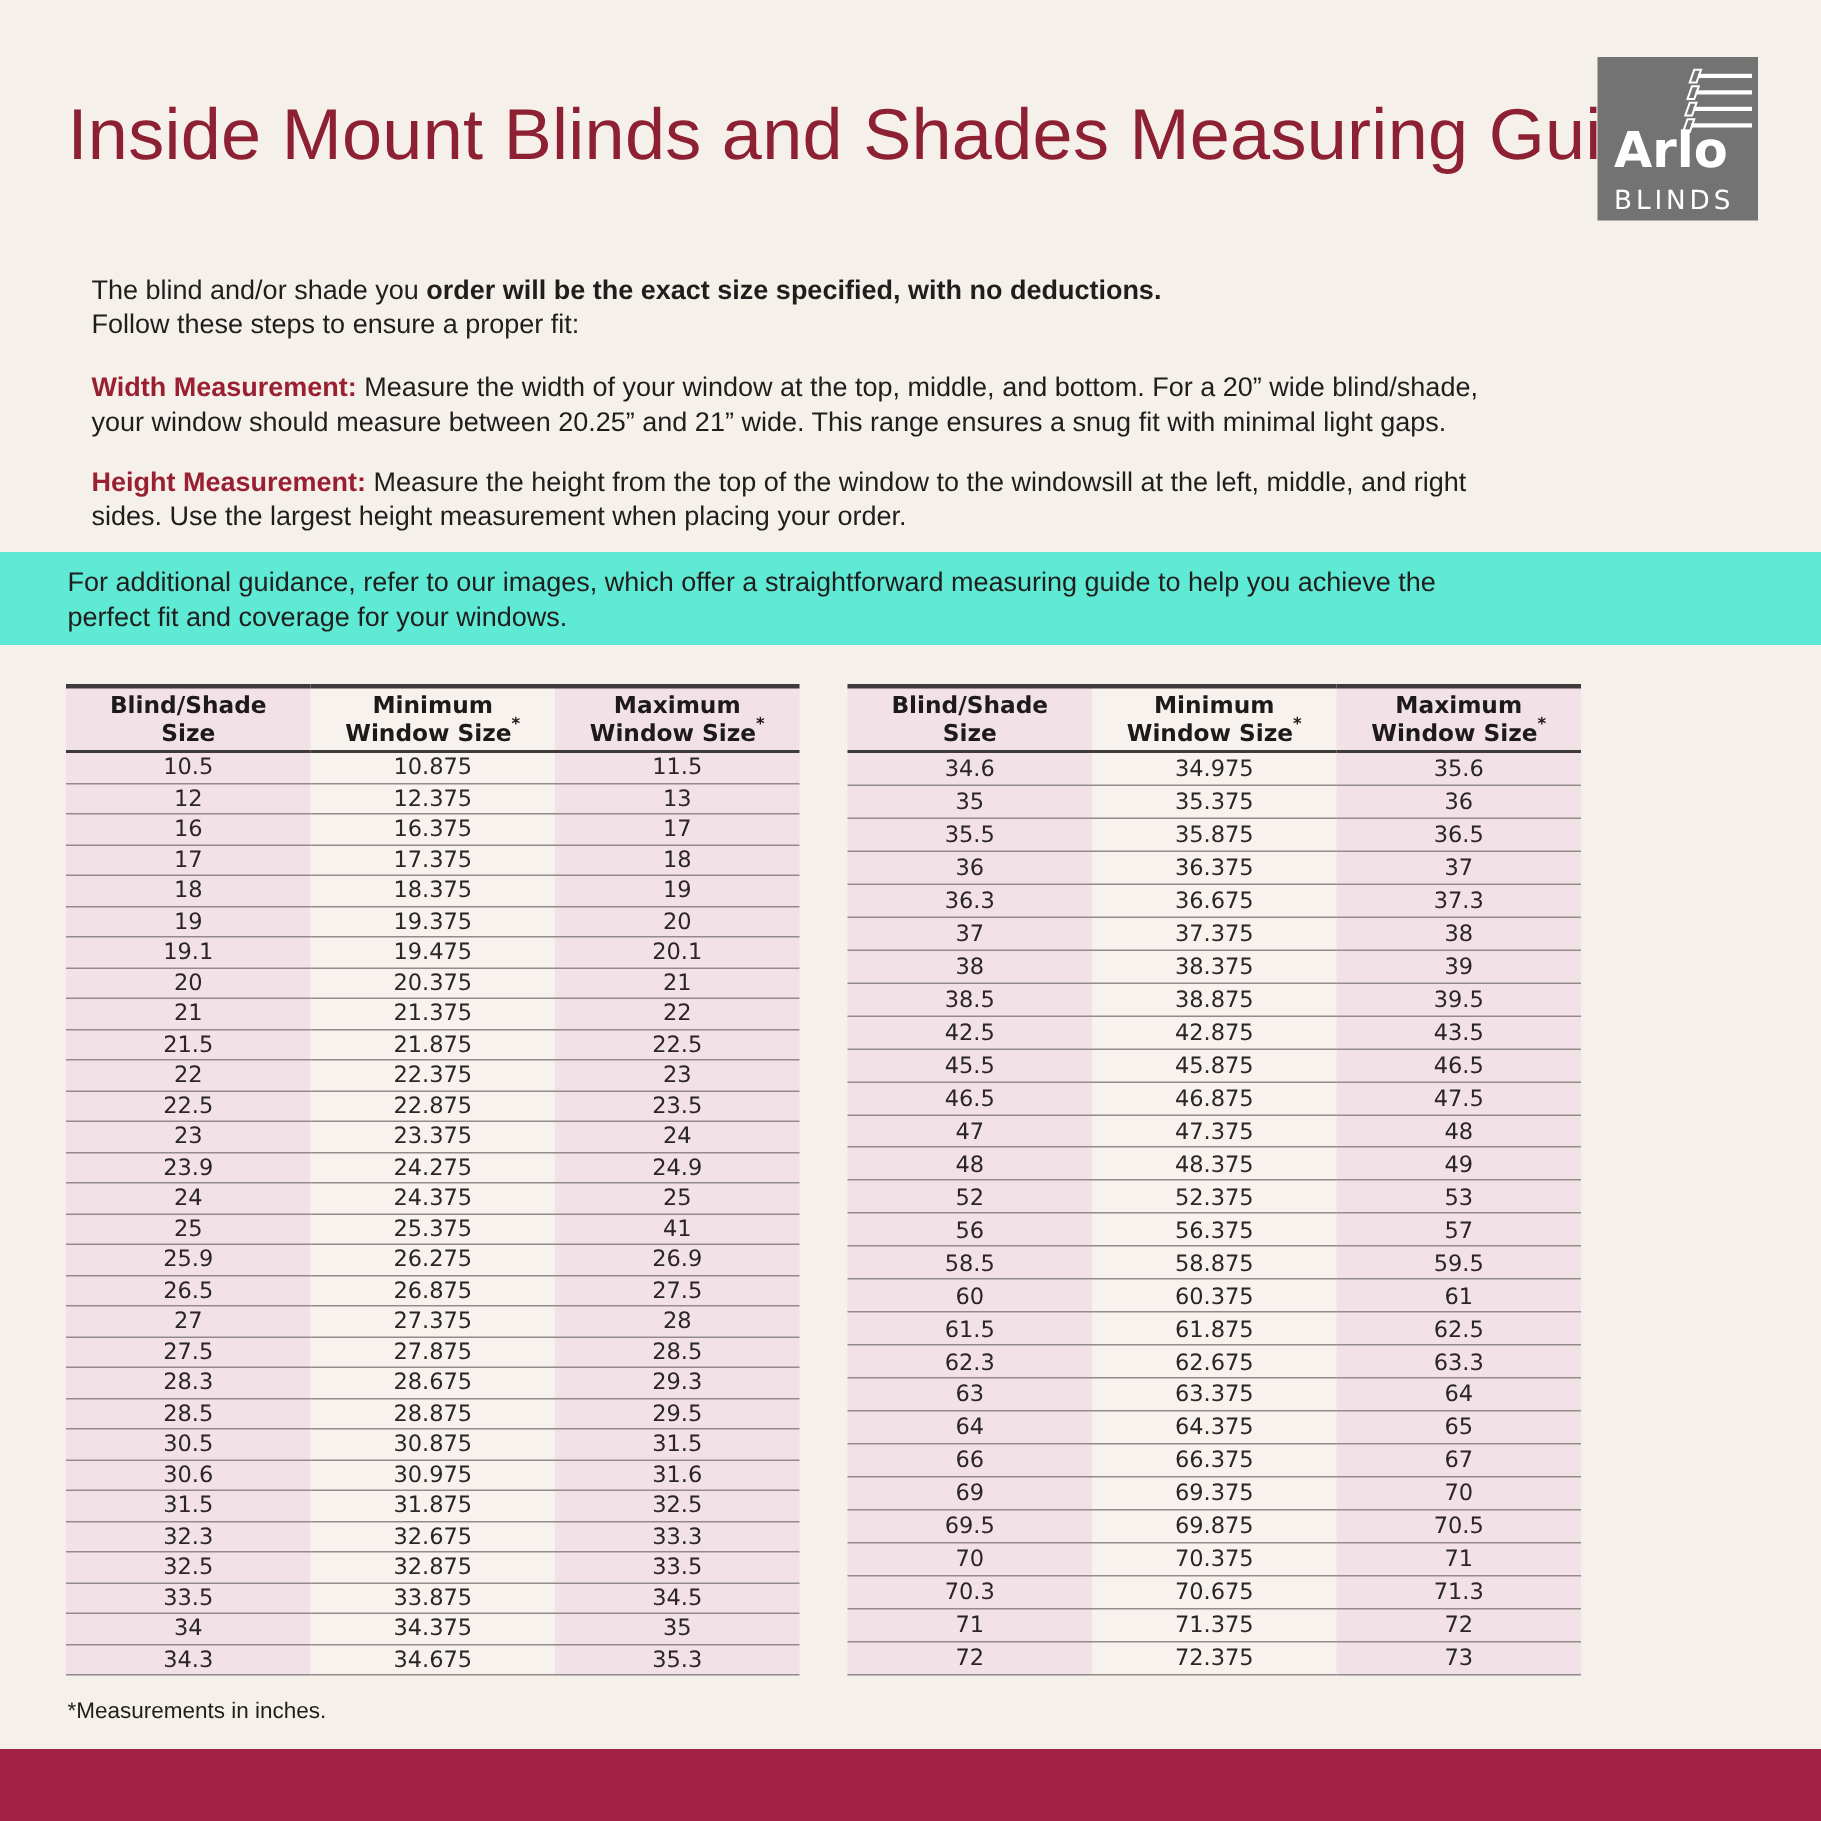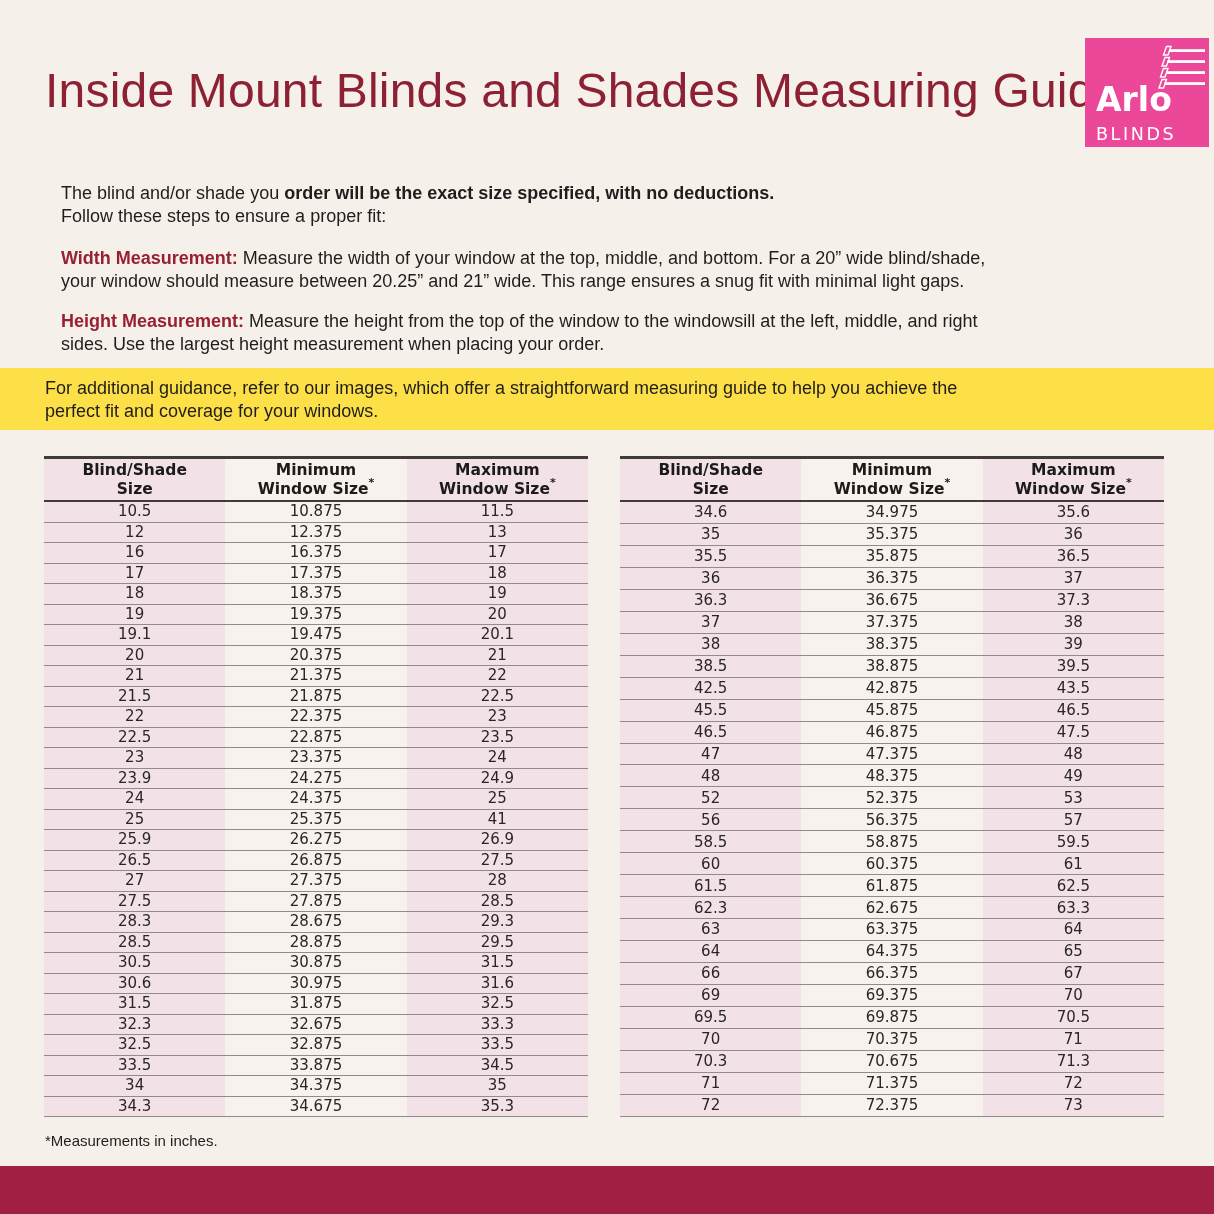--- a/index.html
+++ b/index.html
@@ -9,23 +9,22 @@
     font-family:"Liberation Sans",sans-serif;
   }
   
   .title{
     position:absolute;left:45px;top:68px;margin:0;
     font-family:Liberation Sans, sans-serif;
     font-weight:500;font-size:48px;line-height:46px;color:#8d2133;
     letter-spacing:0.2px;
   }
   .logo{
-    position:absolute;left:1065px;top:38px;width:124px;height:109px;
-    background:#ec4899;
-    margin-left:20px;
+    position:absolute;left:1065px;top:38px;width:107px;height:109px;
+    background:#737373;
   }
   .logo .blinds-icon{position:absolute;top:7px;right:4px;}
   .logo-name{
     position:absolute;left:11px;top:42px;color:#ffffff;
     font-family:"DejaVu Sans",sans-serif;font-size:33px;font-weight:bold;line-height:40px;
   }
   .logo-sub{
     position:absolute;left:11px;top:86px;color:#ffffff;
     font-family:"DejaVu Sans",sans-serif;font-size:17.5px;font-weight:normal;
     letter-spacing:2.6px;line-height:20px;
@@ -33,27 +32,27 @@
   
   .copy{position:absolute;left:45px;margin:16px;font-size:18px;line-height:22.5px;color:#201d1d;}
   .intro{top:166px;}
   .width-para{top:231px;}
   .height-para{top:294px;}
   .red-label{color:#992031;font-weight:bold;}
   .copy b,.copy strong{font-weight:bold;}
   
   .banner{
     position:absolute;left:0;top:368px;width:1214px;height:62px;
-    background:#fde047;box-sizing:border-box;padding:9px 0 0 45px;
+    background:#5eead4;box-sizing:border-box;padding:9px 0 0 45px;
     font-size:18px;line-height:22.5px;color:#201d1d;
   }
   
   .tables{position:absolute;left:44px;top:456px;display:flex;gap:32px;}
   table.size-table{
-    border-collapse:collapse;table-layout:fixed;width:544px;
+    border-collapse:collapse;table-layout:fixed;width:489px;
     font-family:"DejaVu Sans",sans-serif;
     border-top:3px solid #403b3b;
   }
   table.size-table th{
     font-size:15.5px;font-weight:bold;text-align:center;
     line-height:18.5px;padding:2px 0 2px;color:#1d1a1a;
     border-bottom:2px solid #403b3b;
   }
   table.size-table td{
     font-size:15px;text-align:center;padding:0;color:#2a2626;

